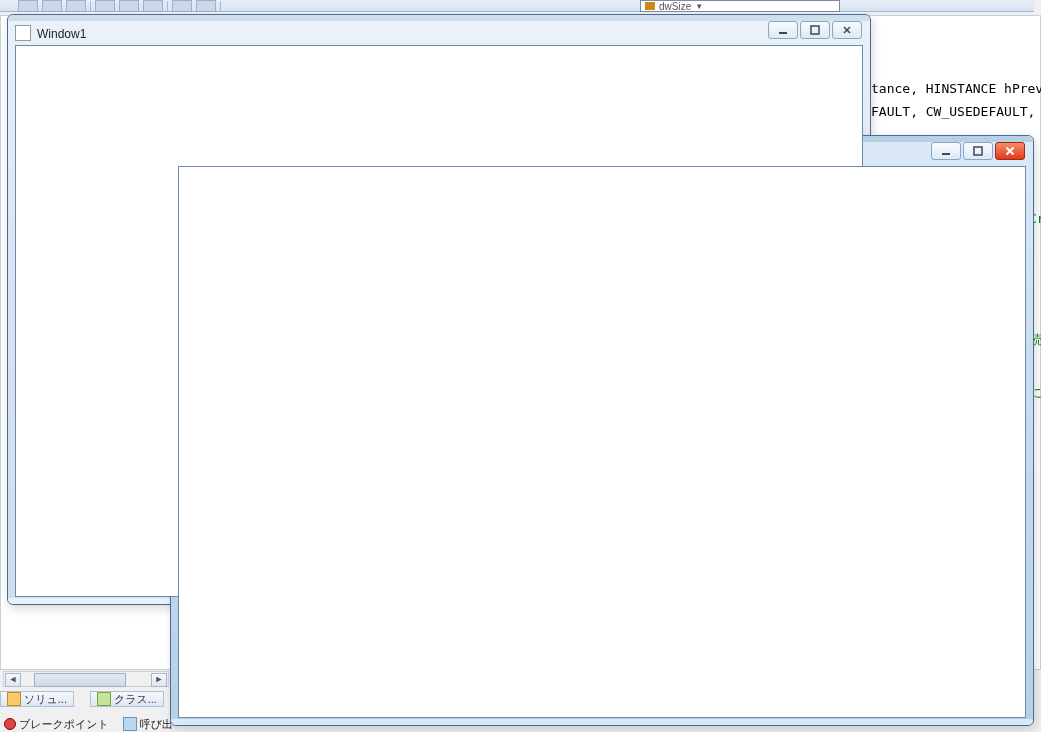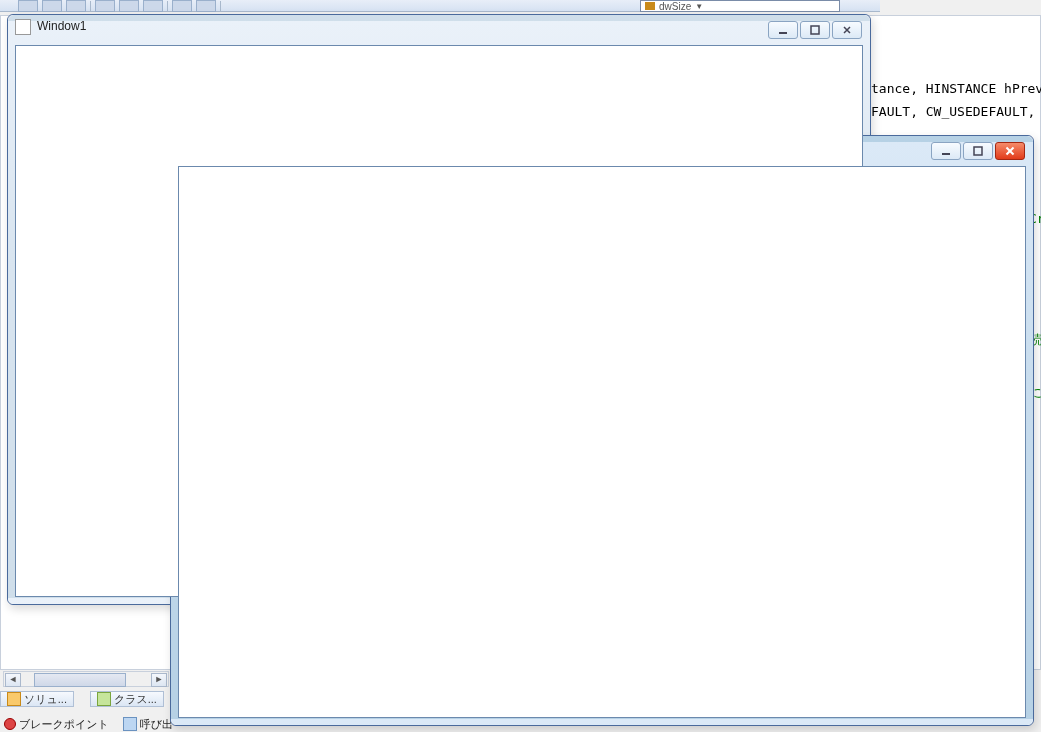--- a/index.html
+++ b/index.html
@@ -1,18 +1,18 @@
 <!DOCTYPE html>
 <html><head>
 <meta charset="utf-8">
 <style>
 body{margin:0;padding:0;font-family:"Segoe UI","Meiryo",sans-serif;font-size:12px;background:#f0f0f0;overflow:hidden;width:1041px;height:732px;position:relative}
 
 
-.ide-toolbar{position:absolute;left:0;top:0;width:880px;height:12px;background:linear-gradient(#e8eef8,#d6e2f2);border-bottom:1px solid #a8b8cc;display:flex;align-items:center;gap:4px;padding:0 18px;box-sizing:border-box}
+.ide-toolbar{position:absolute;left:0;top:0;width:1034px;height:12px;background:linear-gradient(#e8eef8,#d6e2f2);border-bottom:1px solid #a8b8cc;display:flex;align-items:center;gap:4px;padding:0 18px;box-sizing:border-box}
 .tb-btn{width:18px;height:10px;background:#ccd8ea;border:1px solid #9ab0cc;display:inline-block}
 .tb-combo{height:10px;background:#fff;border:1px solid #7a8ca8;display:inline-flex;align-items:center;padding:0 4px;font-size:10px;color:#555}
 .tb-combo .tri{margin-left:4px;font-size:8px}
 .tb-sep{width:1px;height:10px;background:#a8b8cc}
 
 
 .ide-editor{position:absolute;left:0;top:15px;width:1041px;height:655px;background:#fff;border:1px solid #c8d0dc;box-sizing:border-box;font-family:"Consolas","MS Gothic",monospace;font-size:13px;color:#000}
 .code-line{position:absolute;white-space:pre}
 .comment{color:#008000}
 
@@ -29,21 +29,21 @@
 .btab .ic{width:12px;height:12px;display:inline-block}
 
 
 .tabstrip2{position:absolute;left:0;top:716px;height:16px;display:flex;gap:6px}
 .link-btn{display:flex;align-items:center;gap:3px;font-size:11px;color:#222;padding:0 4px}
 .link-btn .dot{width:10px;height:10px;border-radius:50%;background:#d44;border:1px solid #900}
 
 
 .winapp{position:absolute;background:#fff;border:1px solid #4a6a9c;border-radius:6px;box-shadow:2px 4px 10px rgba(0,0,0,.15)}
 .winapp .frame{position:absolute;inset:0;border:6px solid transparent;border-radius:6px;background:linear-gradient(#dbe9f7,#c9ddee 40%,#b6d1e5);z-index:0}
-.winapp .titlebar{position:absolute;left:7px;right:7px;top:4px;height:22px;display:flex;align-items:flex-start;z-index:2}
+.winapp .titlebar{position:absolute;left:7px;right:7px;top:4px;height:22px;display:flex;align-items:flex-end;z-index:2}
 .winapp .wicon{width:16px;height:16px;margin-right:6px;background:#fff;border:1px solid #999;box-sizing:border-box;font-size:10px;text-align:center;line-height:12px;color:#555}
 .winapp .wtitle{font-size:12px;color:#222}
 .winapp .wbtns{position:absolute;right:8px;top:6px;display:flex;gap:2px;z-index:3}
 .wbtn{width:28px;height:16px;background:linear-gradient(#f7fbff,#dce9f6);border:1px solid #8aa4c2;border-radius:3px;font-size:9px;text-align:center;line-height:13px;color:#445;display:flex;align-items:center;justify-content:center}
 .wbtn.close-active{background:linear-gradient(#f58b6a,#e23b1a);border-color:#a32712;color:#fff}
 .wbtn.close-active .x{display:block;width:10px;height:10px;position:relative}
 .wbtn.close-active .x:before,.wbtn.close-active .x:after{content:"";position:absolute;left:4px;top:0;width:2px;height:10px;background:#fff}
 .wbtn.close-active .x:before{transform:rotate(45deg)}
 .wbtn.close-active .x:after{transform:rotate(-45deg)}
 .wbtn svg{display:block}

